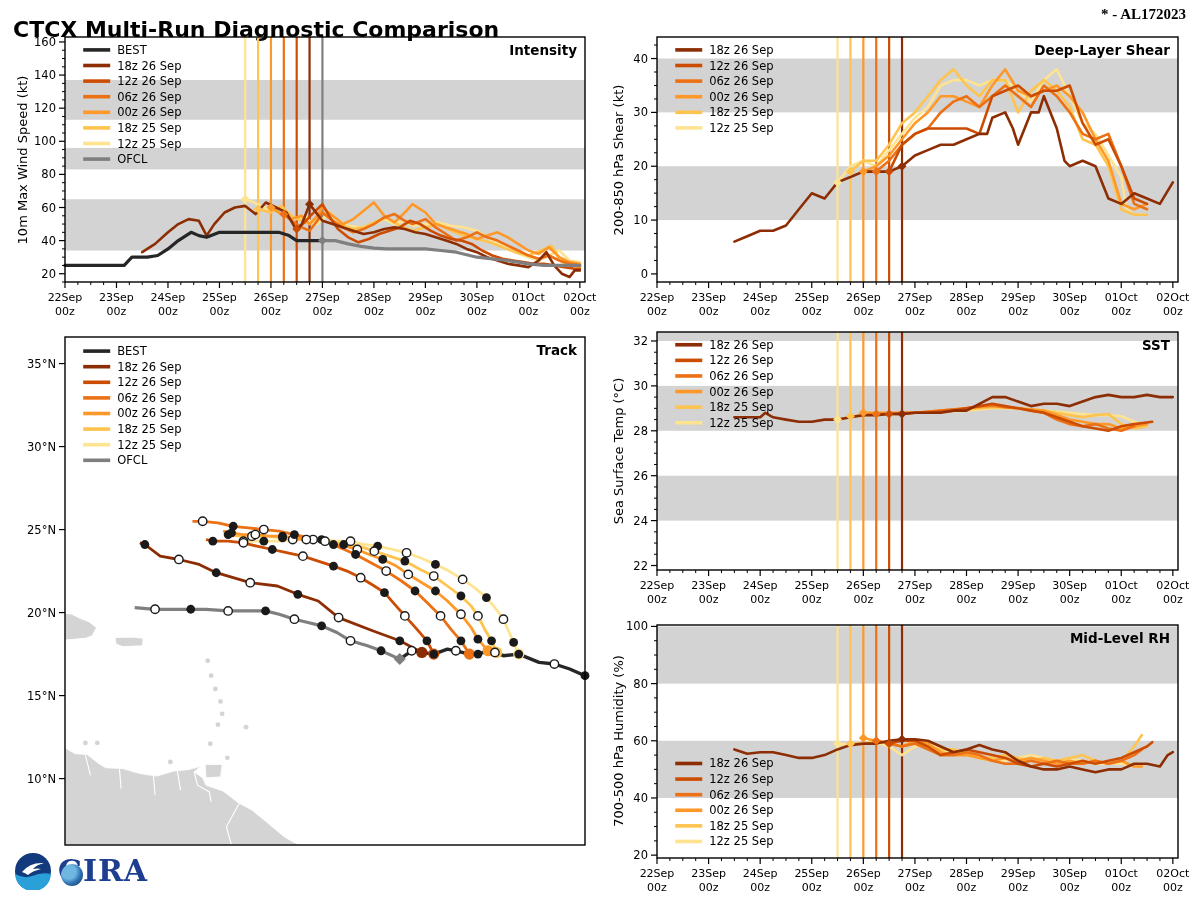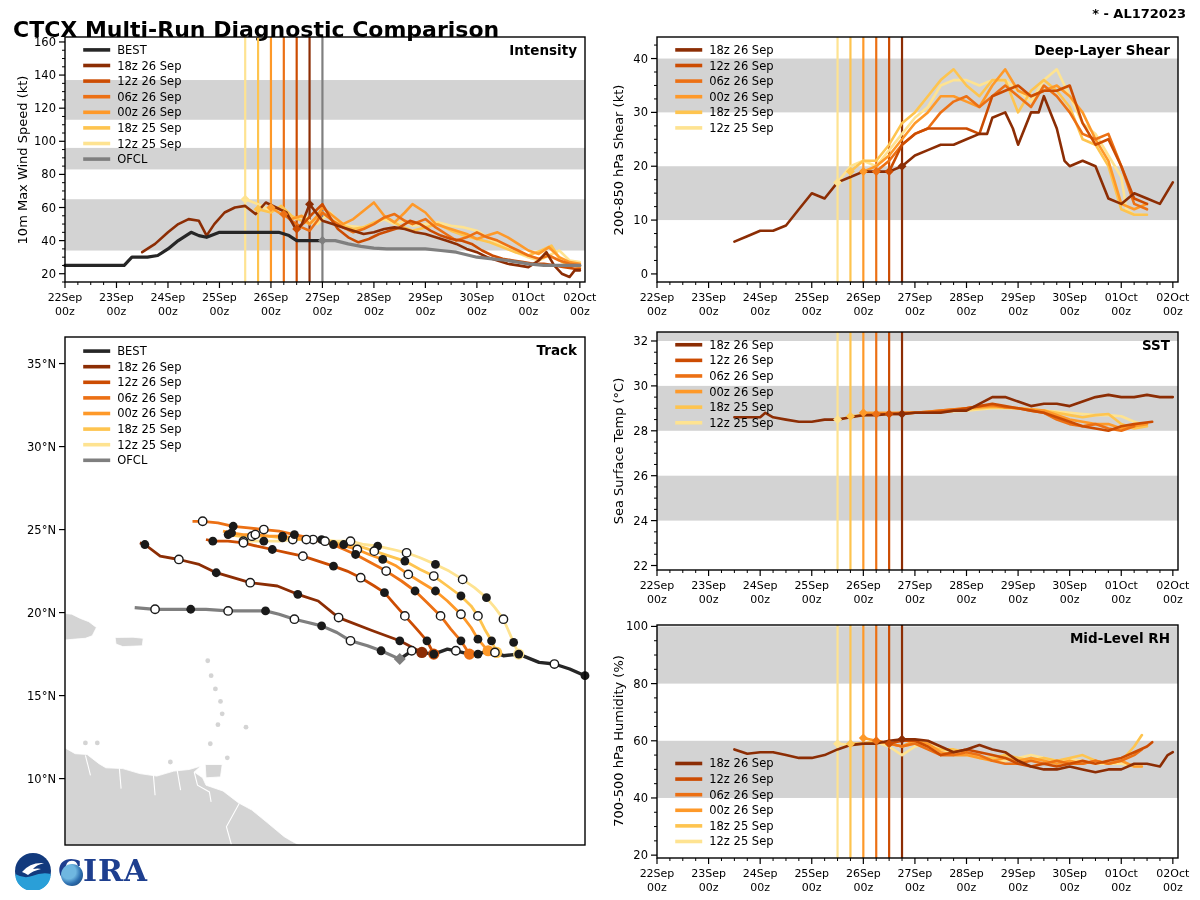--- a/index.html
+++ b/index.html
@@ -1,18 +1,18 @@
 <!DOCTYPE html>
 <html><head>
 <meta charset="utf-8">
 <style>
   html,body{margin:0;padding:0;background:#fff;}
   body{width:1200px;height:900px;position:relative;font-family:"DejaVu Sans",sans-serif;color:#000;overflow:hidden;}
   .main-title{position:absolute;left:13px;top:2px;font-size:22px;font-weight:bold;}
-  .storm-id{position:absolute;right:14px;top:6px;font-size:13px;font-weight:bold;}
+  .storm-id{position:absolute;right:14px;top:6px;font-size:15px;font-weight:bold;font-family:Liberation Serif, serif;}
   .panel-svg{position:absolute;}
   .ylab{position:absolute;font-size:13px;white-space:nowrap;transform:translate(-50%,-50%) rotate(-90deg);}
   .logos{position:absolute;left:14px;top:852px;display:flex;align-items:center;gap:6px;}
   .cira-text{font-size:30px;font-weight:bold;color:#1e3f8f;letter-spacing:1px;font-family:"DejaVu Serif",serif;line-height:1;}
   .cira-wrap{position:relative;display:flex;align-items:center;}
   .globe{position:absolute;left:3px;top:8px;width:22px;height:22px;border-radius:50%;
          background:radial-gradient(circle at 35% 35%, #6fb7e0 0 35%, #2d6fb0 60%, #14355f 100%);}
 </style>
 </head>
 <body>

